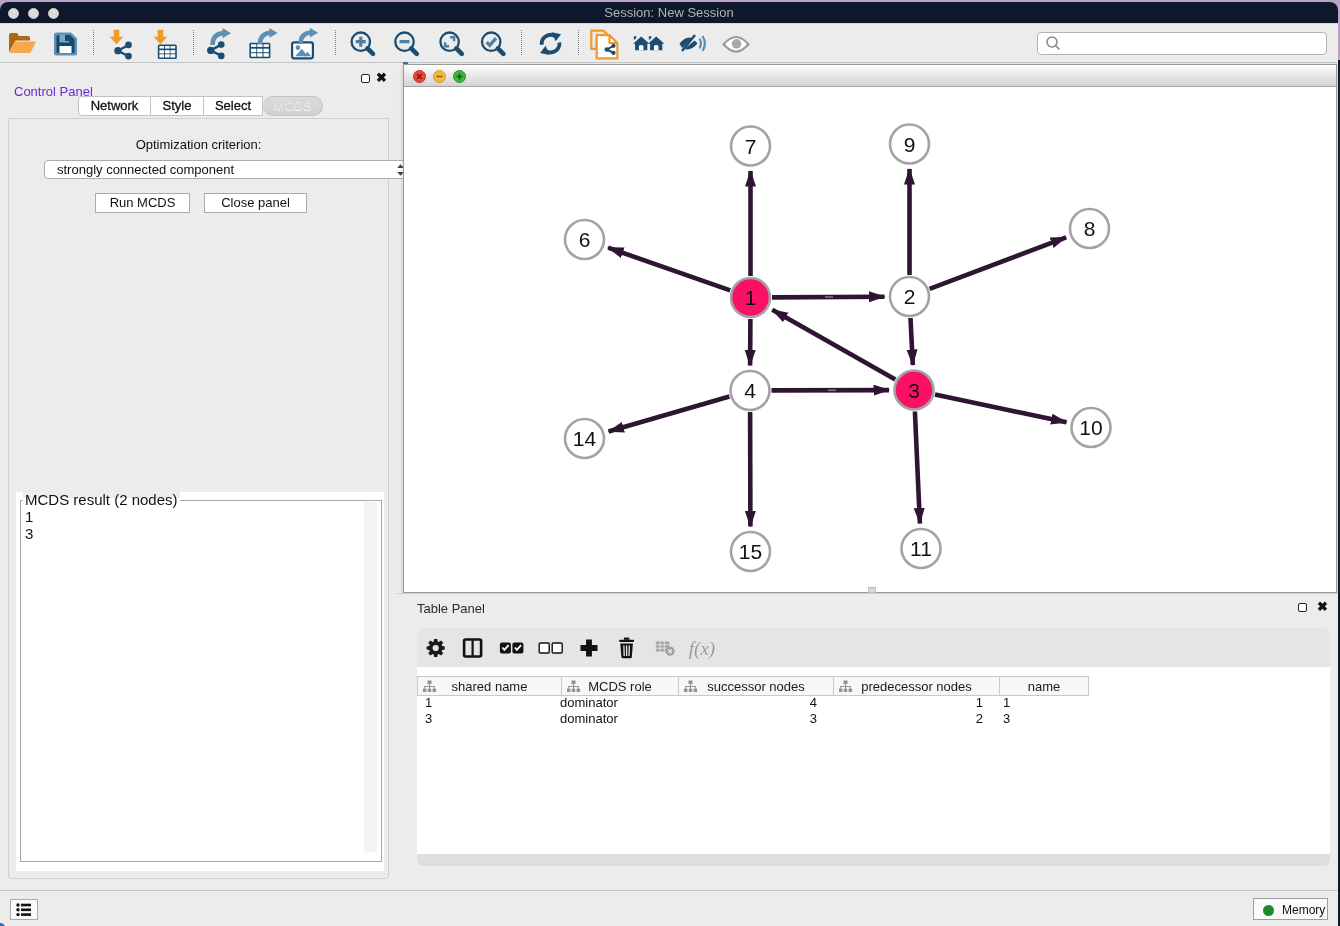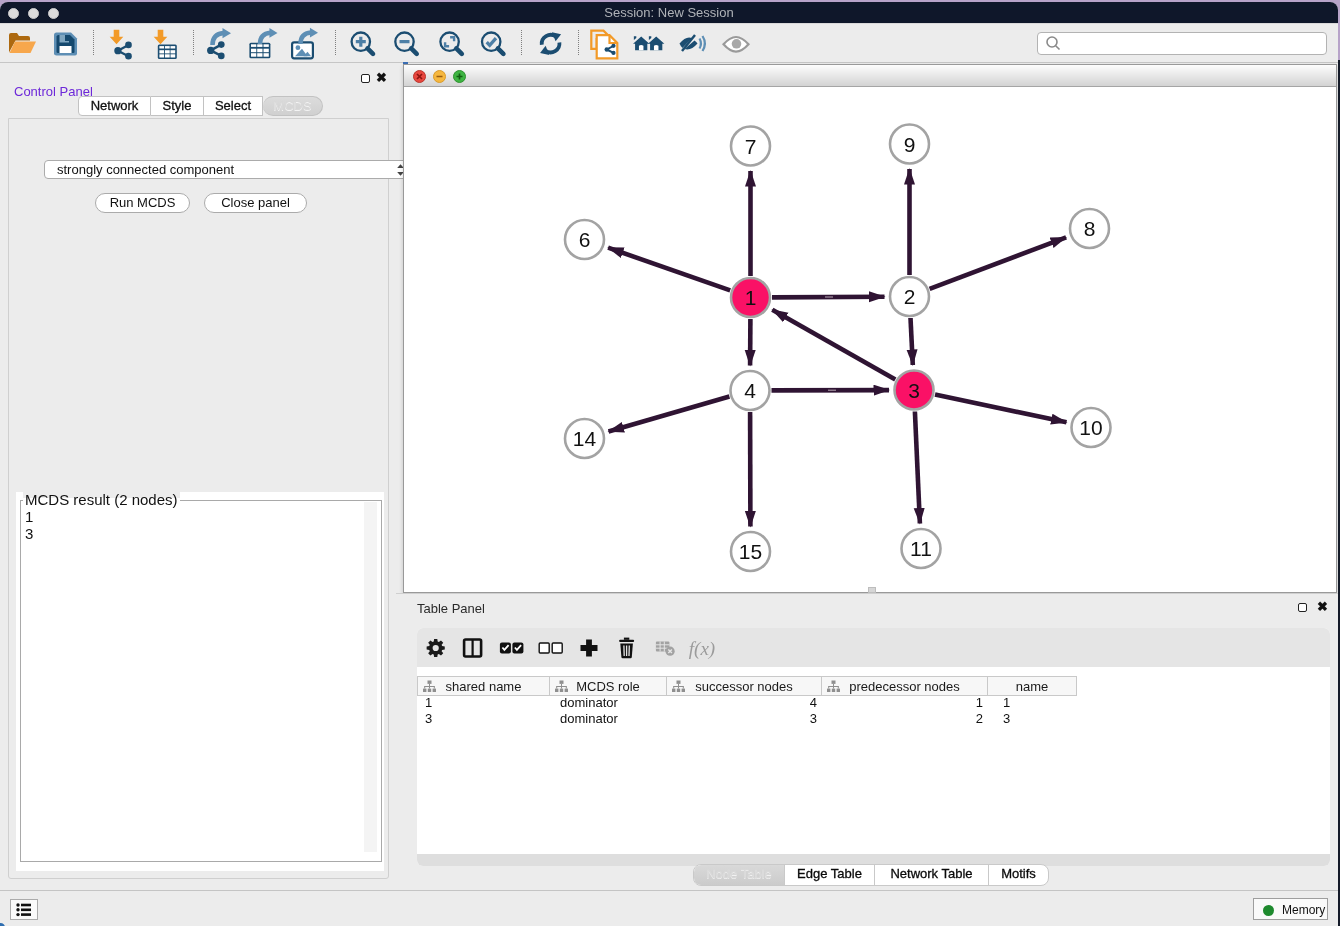--- a/index.html
+++ b/index.html
@@ -18,21 +18,21 @@
   #cpanel { position:absolute; left:0; top:62px; width:395px; height:828px; background:#ececec; }
   #cpanel .hdr { position:absolute; left:14px; top:8px; font-size:13px; color:#6d28d9;margin-top:12px; }
   .tabs { position:absolute; display:flex; font-size:13px; }
   .tab { background:#fff; border:1px solid #c2c2c2; border-left:none; padding:1px 0 2px; line-height:15px; text-align:center; color:#111; -webkit-text-stroke:0.3px #111; }
   .tab.first { border-left:1px solid #c2c2c2; border-radius:4px 0 0 4px; }
   .tab.last { border-radius:0 4px 4px 0; }
   .tab.sel { background:linear-gradient(#dcdcdc,#d0d0d0); color:#d8d8d8; text-shadow:0 1px 0 #f4f4f4; border-color:#c2c2c2; border-radius:10px; -webkit-text-stroke:0; }
   #cpbody { position:absolute; left:8px; top:54px; width:381px; height:761px; border:1px solid #cfcfcf; background:#ececec; border-radius:0 0 3px 3px; }
   #optlabel { position:absolute; left:0; width:100%; top:18px; text-align:center; font-size:13px; color:#111; }
   #dropdown { position:absolute; left:35px; top:41px; width:365px; height:19px; background:#fff; border:1px solid #ababab; border-radius:4px; font-size:13px; color:#111; line-height:17px; padding-left:12px; }
-  .btn { position:absolute; height:20px; background:#fff; border:1px solid #ababab; border-radius:10px; font-size:13px; color:#111; text-align:center; line-height:18px; }
+  .btn { position:absolute; height:20px; background:#fff; border:1px solid #ababab; border-radius:0; font-size:13px; color:#111; text-align:center; line-height:18px; }
   #mcdsbox { position:absolute; left:7px; top:373px; width:368px; height:379px; background:#fff; font-size:15px; }
   #mcdsinner { position:absolute; left:4px; top:8px; width:362px; height:362px; border:1px solid #a9a9a9; }
   #mcdstitle { position:absolute; left:7px; top:0px; z-index:2; font-size:15px; color:#111; padding:0 2px; line-height:16px; background:linear-gradient(#ececec 40%, #ffffff 40%); }
   #mcdsbox .val { position:absolute; left:9px; font-size:15px; color:#111; line-height:16px; }
   #mcdsbox .scroll { position:absolute; left:348px; top:10px; width:13px; height:350px; background:#f4f4f4; }
   .wbsq { position:absolute; width:9px; height:9px; border:1.5px solid #222; border-radius:2px; background:#fff; }
   .wbx { position:absolute; font-size:13px; font-weight:bold; color:#111; line-height:10px; }
   .chev { position:absolute; }
   
   #netwin { position:absolute; left:403px; top:62px; width:934px; height:529px; background:#fff; border:1px solid #999; box-shadow:0 2px 4px rgba(0,0,0,0.18); }
@@ -226,20 +226,21 @@
     <div class="hdr">Control Panel</div>
     <div class="wbsq" style="left:361px; top:10px;"></div>
     <div class="wbx" style="left:376px; top:9px;">✖</div>
     <div class="tabs" style="left:78px; top:32px;">
       <div class="tab first" style="width:73px">Network</div>
       <div class="tab" style="width:53px">Style</div>
       <div class="tab" style="width:59px">Select</div>
       <div class="tab sel last" style="width:60px">MCDS</div>
     </div>
     <div id="cpbody">
+      <div id="optlabel">Optimization criterion:</div>
       <div id="dropdown">strongly connected component
       <svg class="chev" style="right:3px; top:2px;" width="9" height="14" viewBox="0 0 9 14">
         <path d="M1.2 5 L4.5 1.2 L7.8 5 Z" fill="#444"></path>
         <path d="M1.2 9 L4.5 12.8 L7.8 9 Z" fill="#444"></path>
       </svg></div>
       <div class="btn" style="left:86px; top:74px; width:95px;">Run MCDS</div>
       <div class="btn" style="left:195px; top:74px; width:103px;">Close panel</div>
       <div id="mcdsbox">
         <div id="mcdsinner"></div>
         <div id="mcdstitle">MCDS result (2 nodes)</div>
@@ -370,21 +371,21 @@
                 <line x1="-0.6" y1="-6.5" x2="-0.6" y2="3.5"></line>
               </g>
               <circle cx="5.2" cy="3.2" r="4.6"></circle>
               <path d="M3.4,1.4 L7,5 M7,1.4 L3.4,5" stroke="#e5e5e5" stroke-width="1.4"></path>
             </g>
             <text x="285" y="26.5" font-family="Liberation Serif, serif" font-style="italic" font-size="19" fill="#9b9b9b" text-anchor="middle">f(x)</text>
           </svg>
         </div>
       <div id="tbottom"></div>
       <div id="thead">
-          <div class="hc first" style="width:133px"><svg width="13" height="13" viewBox="0 0 13 13">
+          <div class="hc first" style="width:145px"><svg width="13" height="13" viewBox="0 0 13 13">
               <g fill="#8f8f8f">
                 <rect x="4.5" y="0.5" width="4" height="3.4"></rect>
                 <rect x="0" y="8.6" width="3.4" height="3.4"></rect>
                 <rect x="4.8" y="8.6" width="3.4" height="3.4"></rect>
                 <rect x="9.6" y="8.6" width="3.4" height="3.4"></rect>
                 <path d="M6,3.9 h1 v2.2 h-1 z"></path>
                 <path d="M1.2,6 h10.6 v1 h-10.6 z"></path>
                 <path d="M1.2,6.6 h1 v2 h-1 z M6,6.6 h1 v2 h-1 z M10.8,6.6 h1 v2 h-1 z"></path>
               </g>
             </svg>shared name</div>
@@ -431,26 +432,20 @@
           <div style="left:586px">1</div>
         </div>
         <div class="trow" style="top:83px">
           <div style="left:8px">3</div>
           <div style="left:143px">dominator</div>
           <div style="left:250px;width:150px;text-align:right">3</div>
           <div style="left:405px;width:161px;text-align:right">2</div>
           <div style="left:586px">3</div>
         </div>
     </div>
-    <div class="tabs2" style="left:297px; top:270px;">
-      <div class="tab2 first sel" style="width:90px">Node Table</div>
-      <div class="tab2" style="width:90px">Edge Table</div>
-      <div class="tab2" style="width:114px">Network Table</div>
-      <div class="tab2" style="width:60px">Motifs</div>
-    </div>
   </div>
   <div id="statusbar">
     <div id="listbtn">
         <svg width="26" height="19" viewBox="0 0 26 19">
           <g fill="#111">
             <circle cx="7" cy="5" r="1.7"></circle>
             <circle cx="7" cy="9.8" r="1.7"></circle>
             <circle cx="7" cy="14.6" r="1.7"></circle>
             <rect x="10" y="3.7" width="10" height="2.6"></rect>
             <rect x="10" y="8.5" width="10" height="2.6"></rect>

